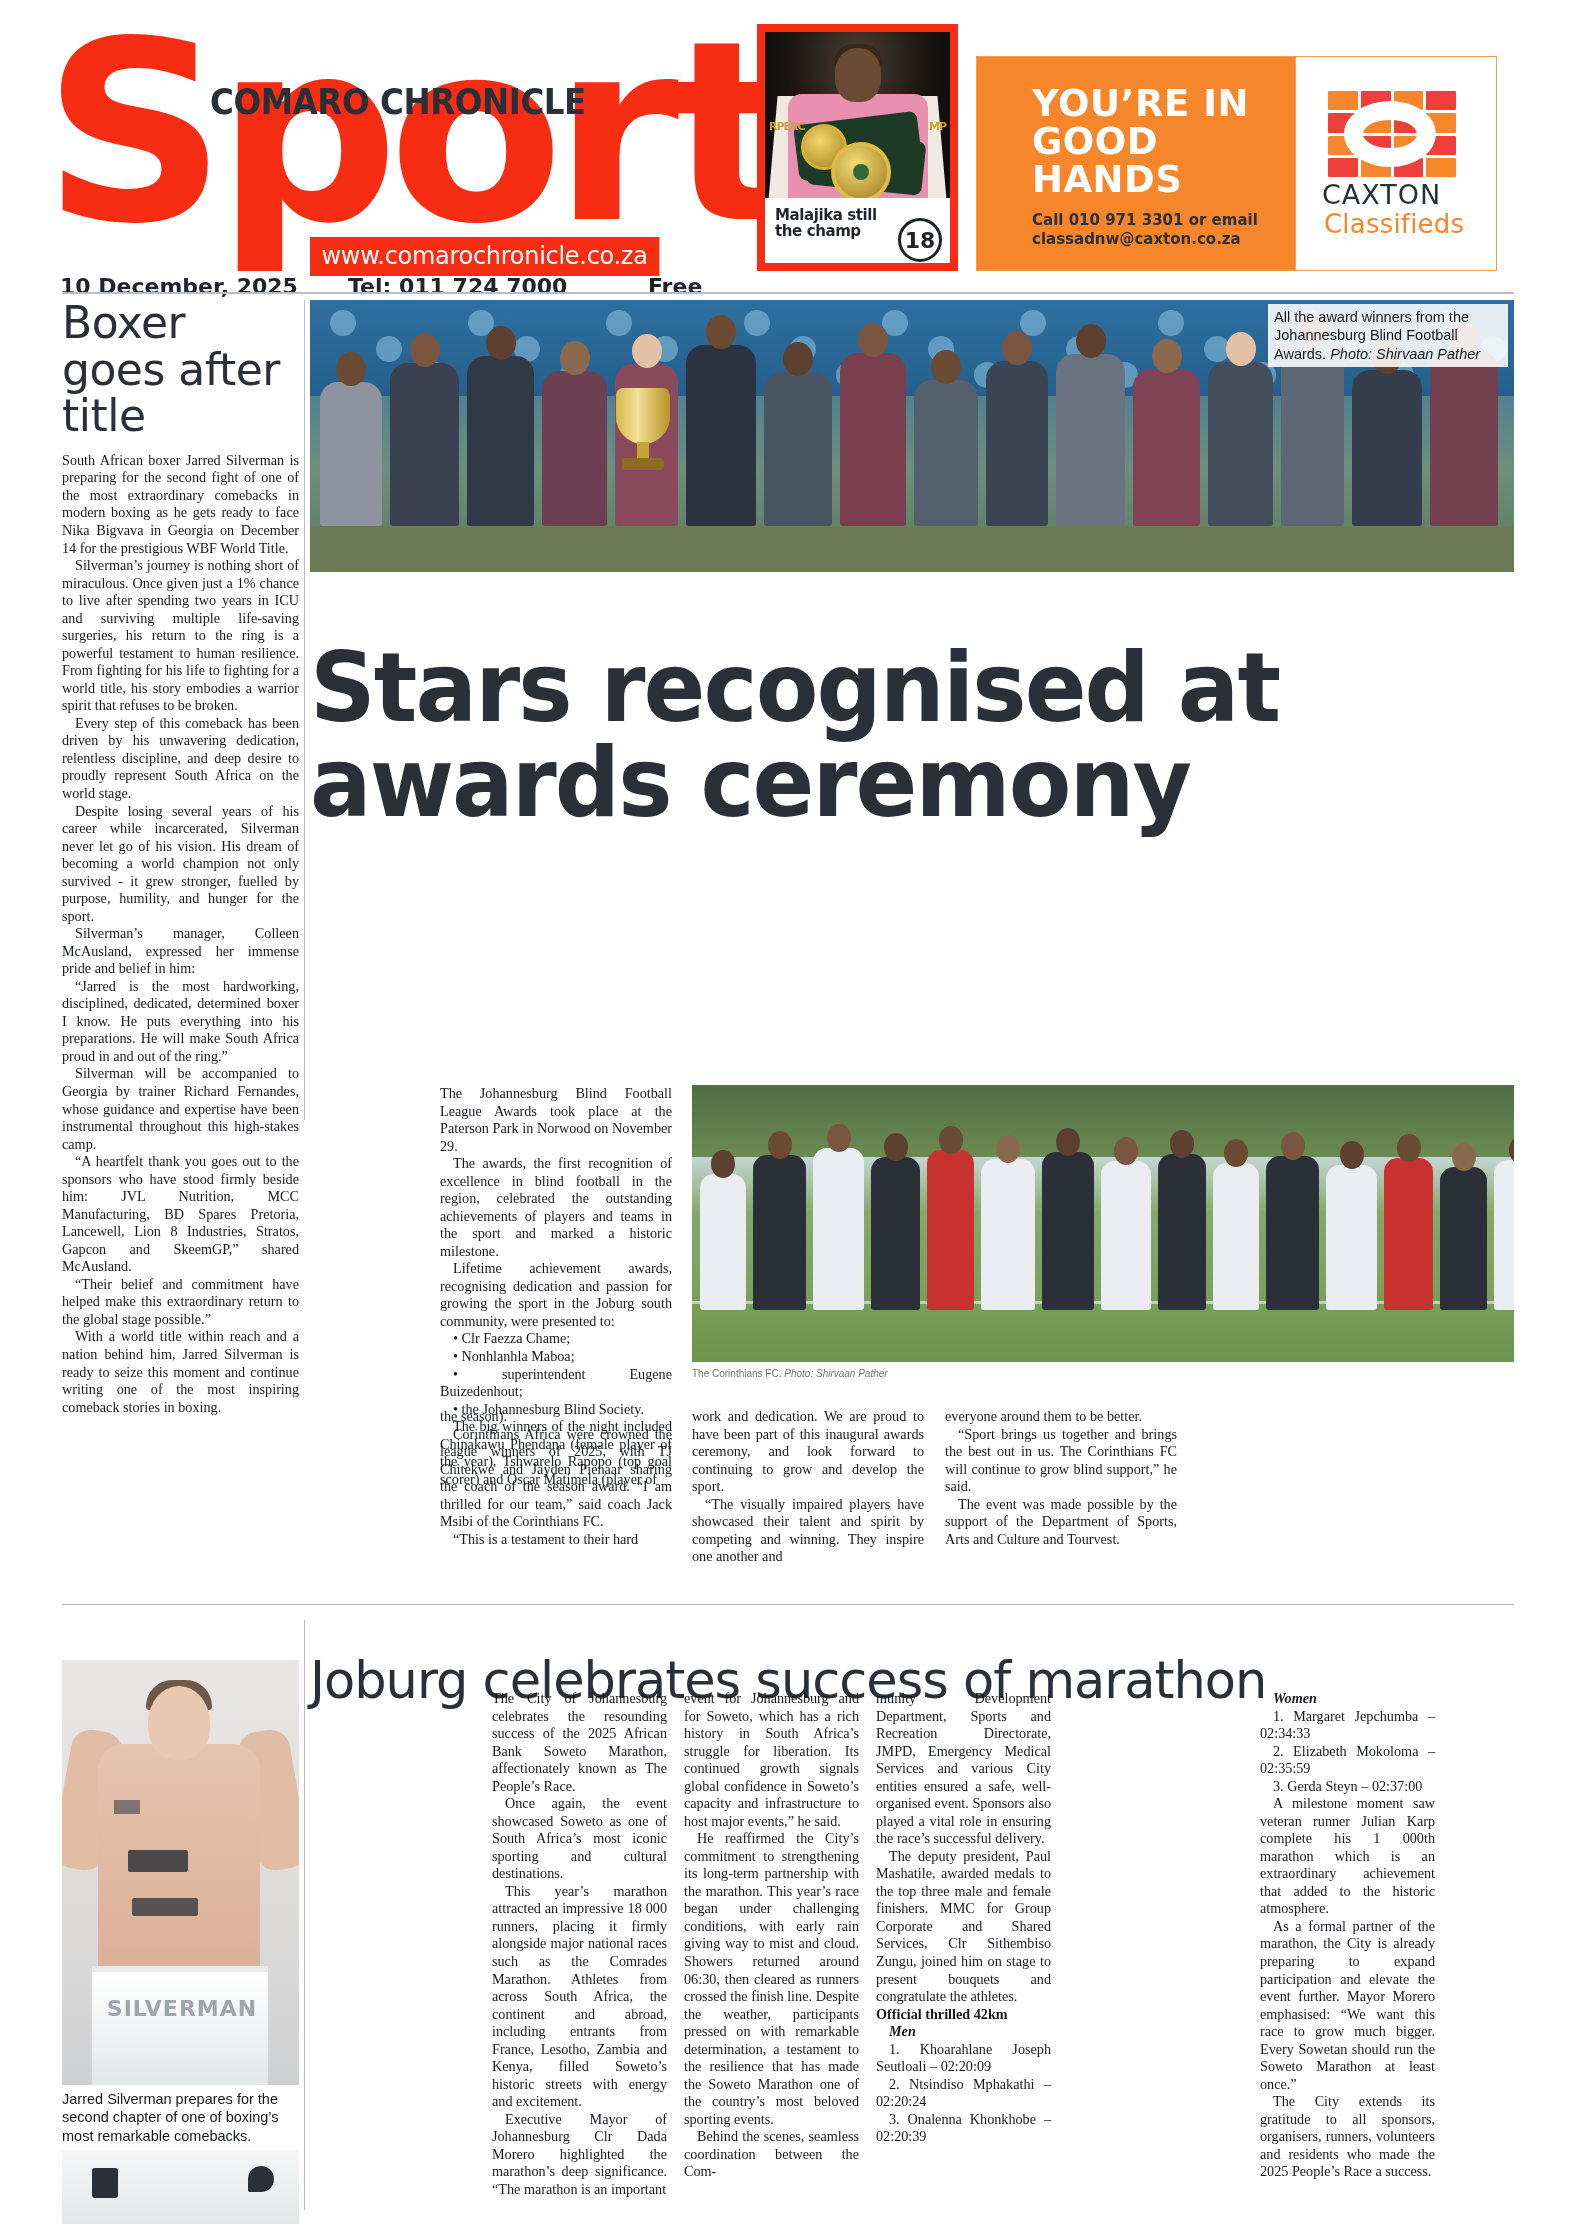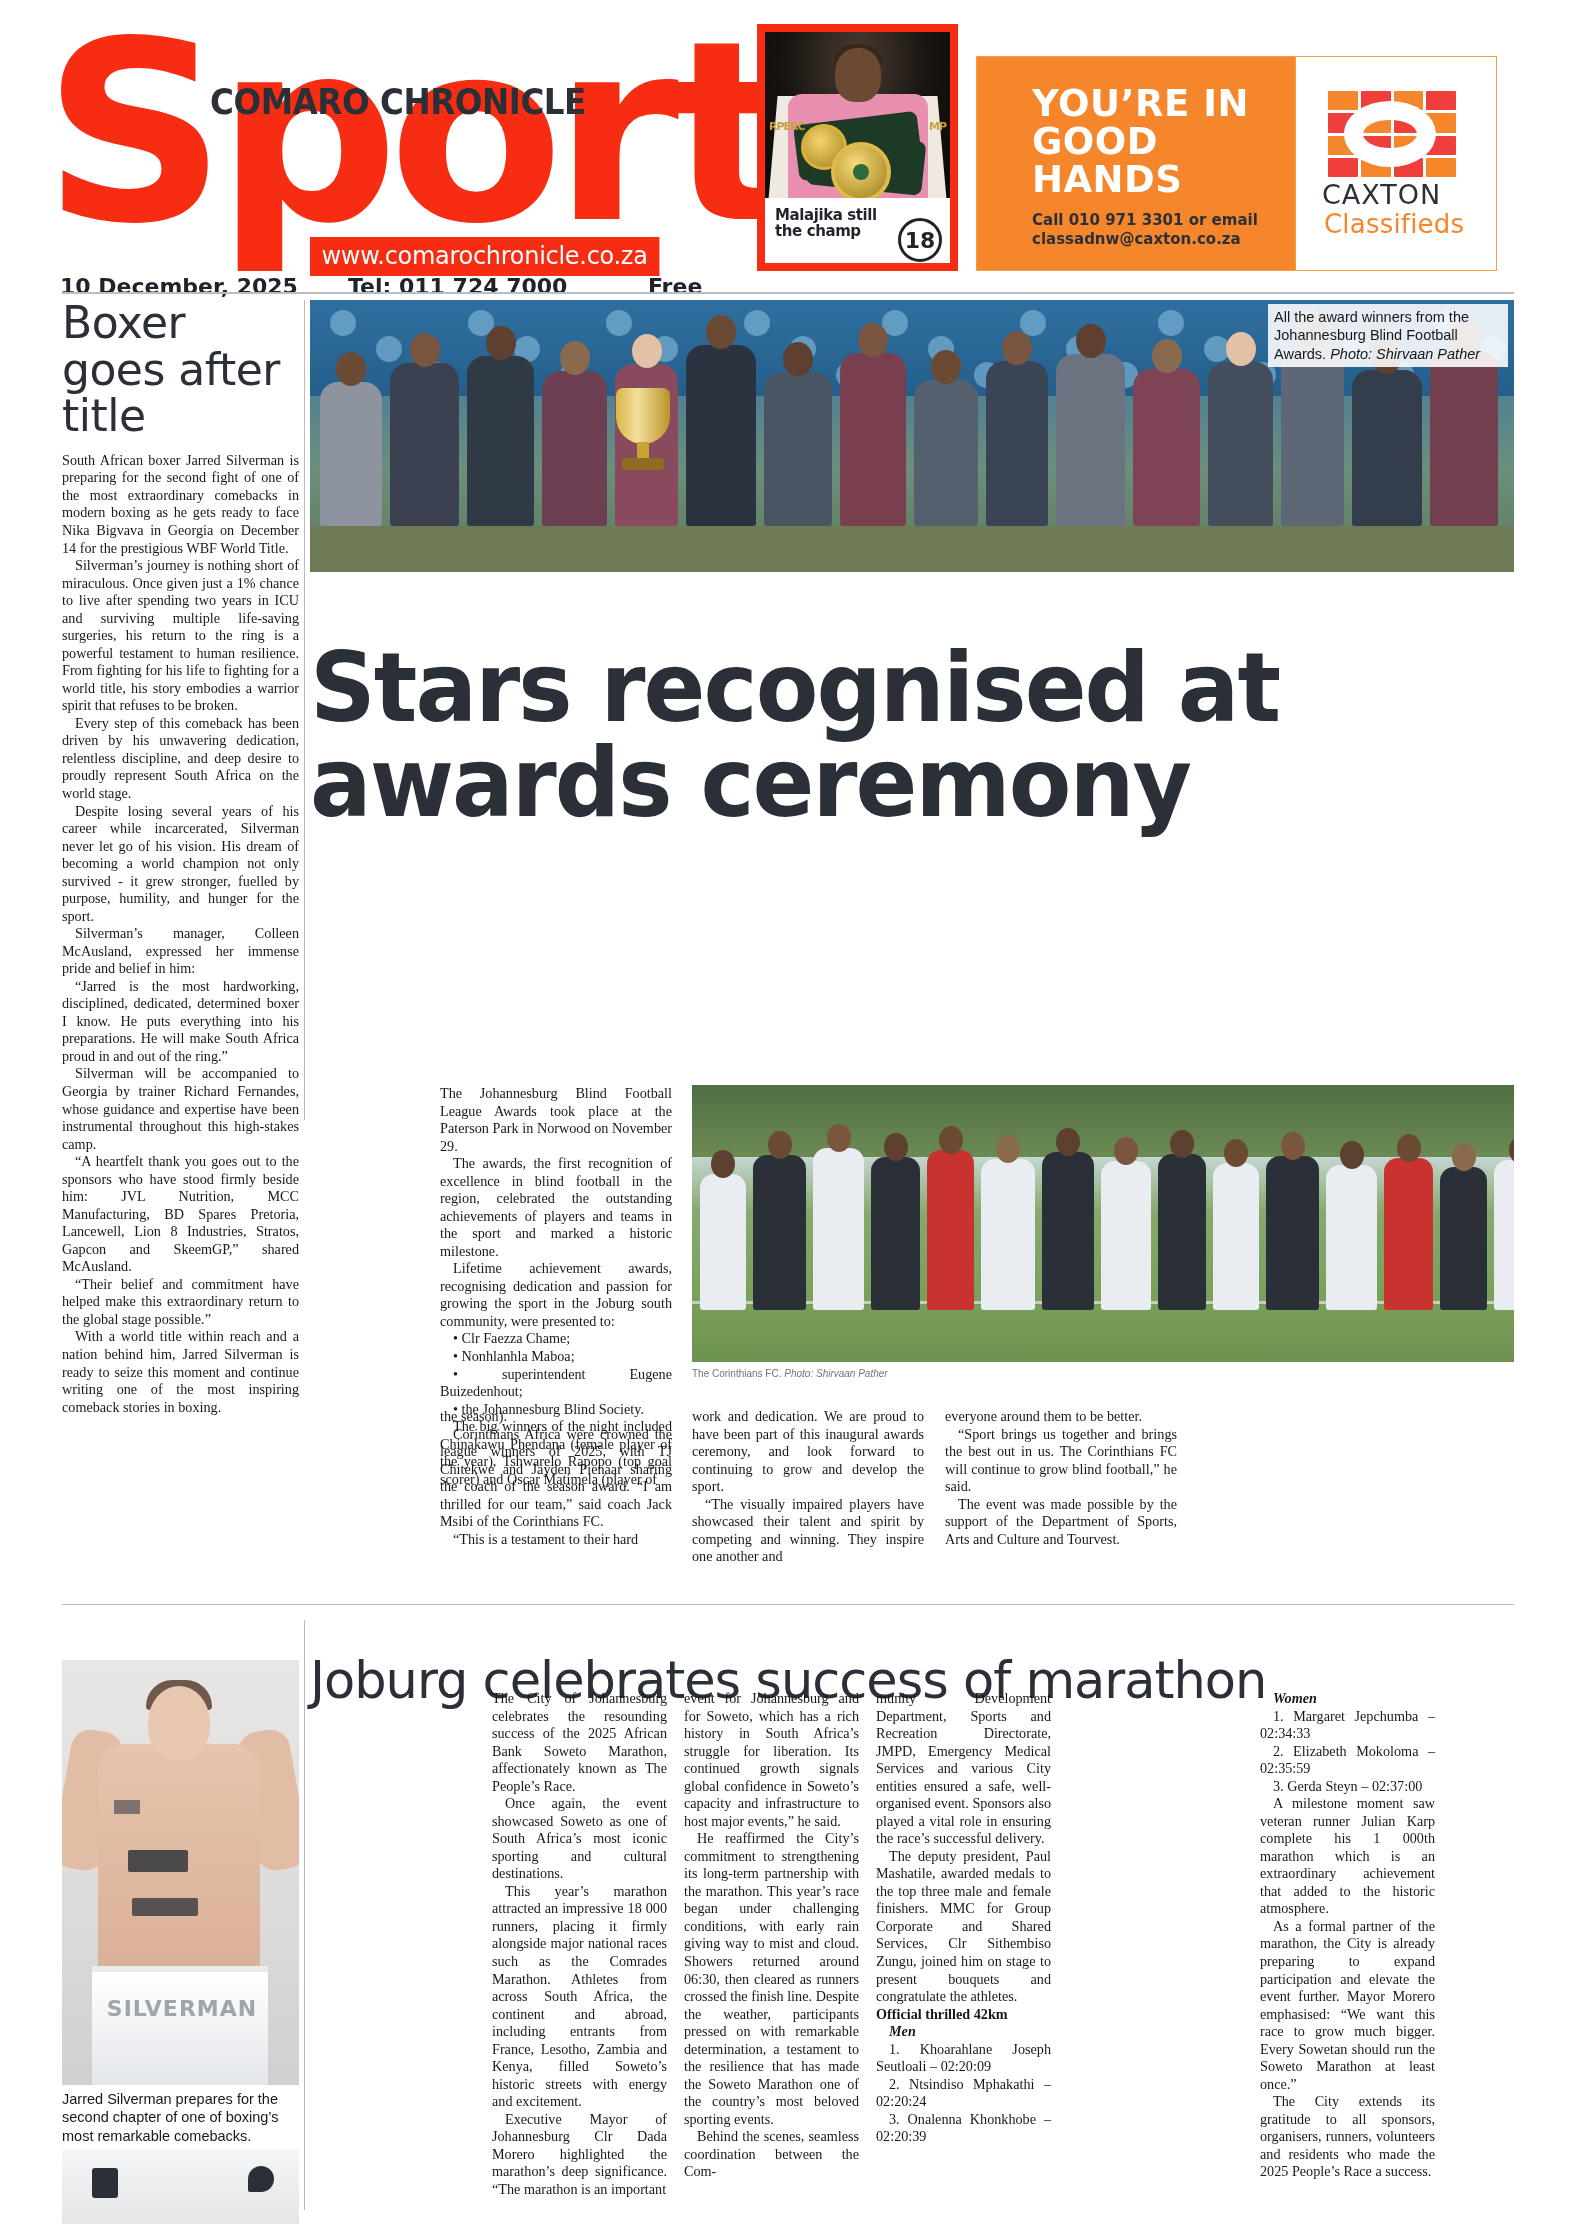--- a/index.html
+++ b/index.html
@@ -455,21 +455,21 @@
       <p class="first">the season).</p>
       <p>Corinthians Africa were crowned the league winners of 2025, with TJ Chitekwe and Jayden Pienaar sharing the coach of the season award. “I am thrilled for our team,” said coach Jack Msibi of the Corinthians FC.</p>
       <p>“This is a testament to their hard</p>
     </div>
   <div class="a2 c2 tail body-text" id="aw-t2">
       <p class="first">work and dedication. We are proud to have been part of this inaugural awards ceremony, and look forward to continuing to grow and develop the sport.</p>
       <p>“The visually impaired players have showcased their talent and spirit by competing and winning. They inspire one another and</p>
     </div>
   <div class="a2 c3 tail body-text" id="aw-t3">
       <p class="first">everyone around them to be better.</p>
-      <p>“Sport brings us together and brings the best out in us. The Corinthians FC will continue to grow blind football,” he said.</p>
+      <p>“Sport brings us together and brings the best out in us. The Corinthians FC will continue to grow blind support,” he said.</p>
       <p>The event was made possible by the support of the Department of Sports, Arts and Culture and Tourvest.</p>
     </div>
   <div class="a2 c4 tail body-text" id="aw-t4"></div>
 
   <h1 class="hl-mar">Joburg celebrates success of marathon</h1>
   <div class="a3 c2 body-text" id="mr-c1">
       <p class="first">The City of Johannesburg celebrates the resounding success of the 2025 African Bank Soweto Marathon, affectionately known as The People’s Race.</p>
       <p>Once again, the event showcased Soweto as one of South Africa’s most iconic sporting and cultural destinations.</p>
       <p>This year’s marathon attracted an impressive 18 000 runners, placing it firmly alongside major national races such as the Comrades Marathon. Athletes from across South Africa, the continent and abroad, including entrants from France, Lesotho, Zambia and Kenya, filled Soweto’s historic streets with energy and excitement.</p>
       <p>Executive Mayor of Johannesburg Clr Dada Morero highlighted the marathon’s deep significance. “The marathon is an important</p>

